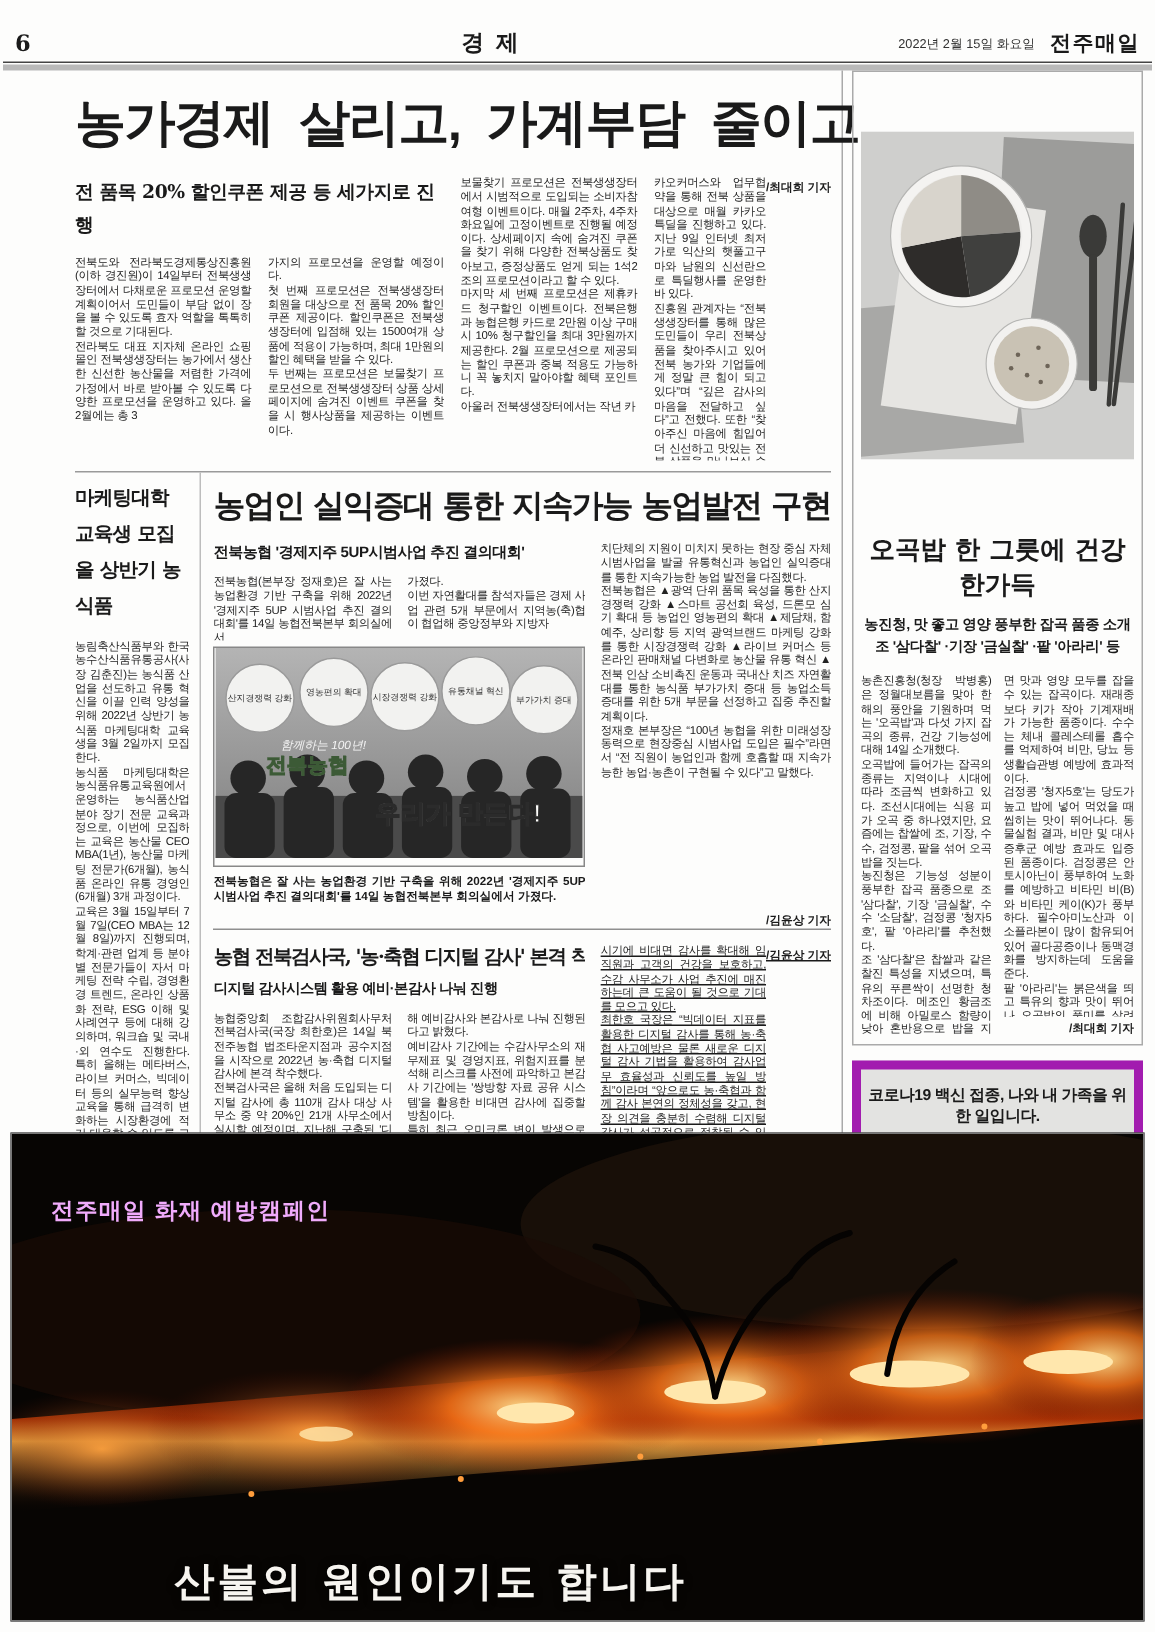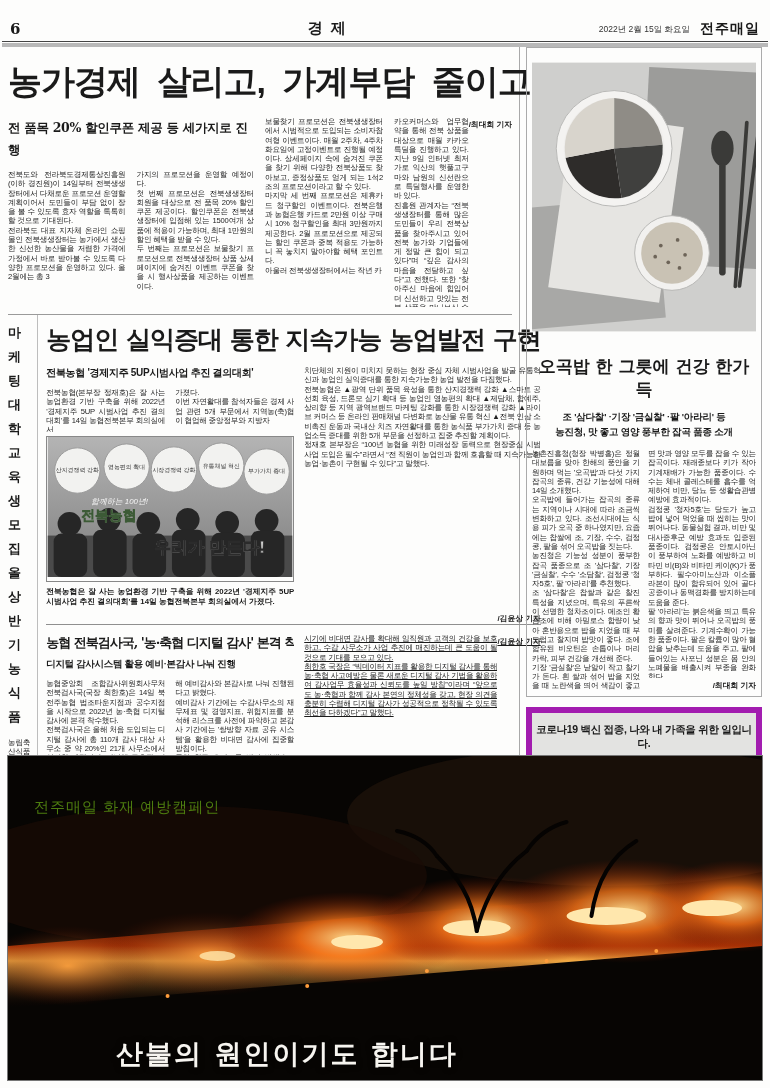--- a/index.html
+++ b/index.html
@@ -13,21 +13,21 @@
   .masthead { display:flex; justify-content:space-between; align-items:flex-end; padding:4px 10px 3px 10px; }
   .mh-pagenum { font-size:15px; font-weight:bold; font-family:"DejaVu Serif", serif; }
   .mh-section { font-size:15px; font-weight:bold; font-family:"DejaVu Serif", serif; letter-spacing:8px; margin-left:42px; }
   .mh-right { display:flex; align-items:flex-end; gap:10px;margin-top:16px; }
   .mh-date { font-size:8.5px; color:#333; padding-bottom:2px; }
   .mh-paper { font-size:14px; font-weight:900; letter-spacing:1px; }
   .mh-rule1 { height:1px; background:#444; margin:0 2px; }
   .mh-rule2 { height:4px; background:#b9b9b9; margin:1px 2px 0 2px; }
 
   
-  .content { display:flex; padding:0 8px; }
+  .content { display:flex; padding:0 8px;margin-left:42px; }
   .main-left { width:512px; border-right:1px solid #a9a9a9; padding-right:7px; }
   .sidebar { flex:1; padding-left:6px; }
 
   .bt { font-size:7.6px; line-height:9.3px; text-align:justify; white-space:pre-line;
         overflow:hidden; color:#222; letter-spacing:-0.2px; }
   .byline { font-size:7.8px; font-weight:bold; text-align:right; margin-top:2px; }
   .hr { height:1px; background:#8f8f8f; }
 
   
   .lead-headline { font-size:34px; font-weight:900; letter-spacing:-1px; word-spacing:9px;
@@ -44,21 +44,21 @@
   .section-divider { height:1px; background:#9a9a9a; margin:7px 0 0 0; }
 
   
   .lower-row { display:flex; height:500px; }
   .leftcol-article { width:126px; border-right:1px solid #bdbdbd; padding:6px 7px 0 0; display:flex; flex-direction:column; }
   .leftcol-title { font-family:"DejaVu Serif", serif; font-size:13px; font-weight:bold; line-height:24px; letter-spacing:-0.5px; margin-bottom:9px; }
   .leftcol-body { flex:1; overflow:hidden; }
   .mid-area { flex:1; padding-left:8px; display:flex; flex-direction:column; }
 
   
-  .mid-headline { font-family:"DejaVu Serif", serif; font-size:25px; font-weight:bold;
+  .mid-headline { font-family:"DejaVu Serif", serif; font-size:21px; font-weight:bold;
                   letter-spacing:-1px; padding:8px 0 10px 0; white-space:nowrap; }
   .mid-body { display:flex; gap:10px; height:258px; }
   .mid-left { width:248px; display:flex; flex-direction:column; }
   .mid-sub { font-size:10px; font-weight:bold; letter-spacing:-0.3px; margin-bottom:8px; }
   .mid-left-cols { display:flex; gap:10px; height:44px; overflow:hidden; }
   .mid-left-cols .bt { width:119px; }
   .photo-frame { border:1px solid #888; margin-top:4px; }
   .photo-caption { font-size:7.8px; font-weight:bold; line-height:10px; text-align:justify; margin-top:5px; overflow:hidden; height:30px; }
   .mid-col3 { flex:1; display:flex; flex-direction:column; overflow:hidden; }
   .mid-col3 .bt { flex:1; }
@@ -83,21 +83,21 @@
   .sb-cols { display:flex; gap:8px; flex:1; overflow:hidden; }
   .sb-col { flex:1; display:flex; flex-direction:column; overflow:hidden; }
   .sb-col .bt { flex:1; }
   .covid-banner { margin-top:10px; background:#e3e3e1; border:6px solid #a21caf;
                   text-align:center; font-size:10.5px; font-weight:bold; padding:10px 2px; letter-spacing:-0.3px; }
 
   
   .fire-wrap { position:absolute; left:7px; right:7px; top:755px; height:326px;
                background:#060504; border:1px solid #777; overflow:hidden; }
   .fire-svg { position:absolute; inset:0; width:100%; height:100%; }
-  .fire-label { position:absolute; left:26px; top:42px; color:#4d7c0f; font-size:15px; font-weight:normal; letter-spacing:1px; }
+  .fire-label { position:absolute; left:26px; top:42px; color:#f0abfc; font-size:15px; font-weight:bold; letter-spacing:1px; }
   .fire-line1 { position:absolute; left:36px; top:232px; color:#f7f5f0; font-size:27px; font-weight:bold;
                 font-family:"DejaVu Serif", serif; letter-spacing:2px; text-shadow:0 0 6px rgba(0,0,0,.8); }
   .fire-line2 { position:absolute; left:108px; top:280px; color:#f7f5f0; font-size:27px; font-weight:bold;
                 font-family:"DejaVu Serif", serif; letter-spacing:2px; text-shadow:0 0 6px rgba(0,0,0,.8); }
 </style>
 </head>
 <body>
 
 <div class="page">
 
@@ -285,22 +285,22 @@
 
           <g fill="#3a3a38">
             <ellipse cx="204" cy="92" rx="12" ry="19"></ellipse>
             <rect x="200.5" y="108" width="7" height="120" rx="3"></rect>
             <rect x="222" y="62" width="4" height="180" rx="2" transform="rotate(4 224 152)"></rect>
             <rect x="231" y="62" width="4" height="180" rx="2" transform="rotate(7 233 152)"></rect>
           </g>
         </svg>
         <div class="sb-title">오곡밥 한 그릇에 건강 한가득</div>
         <div class="sb-subs">
+          <div>농진청, 맛 좋고 영양 풍부한 잡곡 품종 소개</div>
           <div>조 '삼다찰' ·기장 '금실찰' ·팥 '아라리' 등</div>
-          <div>농진청, 맛 좋고 영양 풍부한 잡곡 품종 소개</div>
         </div>
         <div class="sb-cols">
           <div class="sb-col">
             <div class="bt">농촌진흥청(청장 박병홍)은 정월대보름을 맞아 한해의 풍안을 기원하며 먹는 '오곡밥'과 다섯 가지 잡곡의 종류, 건강 기능성에 대해 14일 소개했다.
 오곡밥에 들어가는 잡곡의 종류는 지역이나 시대에 따라 조금씩 변화하고 있다. 조선시대에는 식용 피가 오곡 중 하나였지만, 요즘에는 찹쌀에 조, 기장, 수수, 검정콩, 팥을 섞어 오곡밥을 짓는다.
 농진청은 기능성 성분이 풍부한 잡곡 품종으로 조 '삼다찰', 기장 '금실찰', 수수 '소담찰', 검정콩 '청자5호', 팥 '아라리'를 추천했다.
 조 '삼다찰'은 찹쌀과 같은 찰진 특성을 지녔으며, 특유의 푸른싹이 선명한 청차조이다. 메조인 황금조에 비해 아밀로스 함량이 낮아 혼반용으로 밥을 지었을 때 부드럽고 찰지며 밥맛이 좋다. 조에 함유된 비오틴은 손톱이나 머리카락, 피부 건강을 개선해 준다.
 기장 '금실찰'은 낟알이 작고 찰기가 돈다. 흰 쌀과 섞어 밥을 지었을 때 노란색을 띄어 색감이 좋고 밥맛도 우수하다. 기장은 모발에 유용한 영양소인 밀리아신이 풍부해 탈모를 개선해준다.
 수수 '소담찰'은 찰기가 있어 쫀득하고 폴리페놀과 플라보노이드 성분이 많아 오곡밥에 넣어 먹으</div>
           </div>

